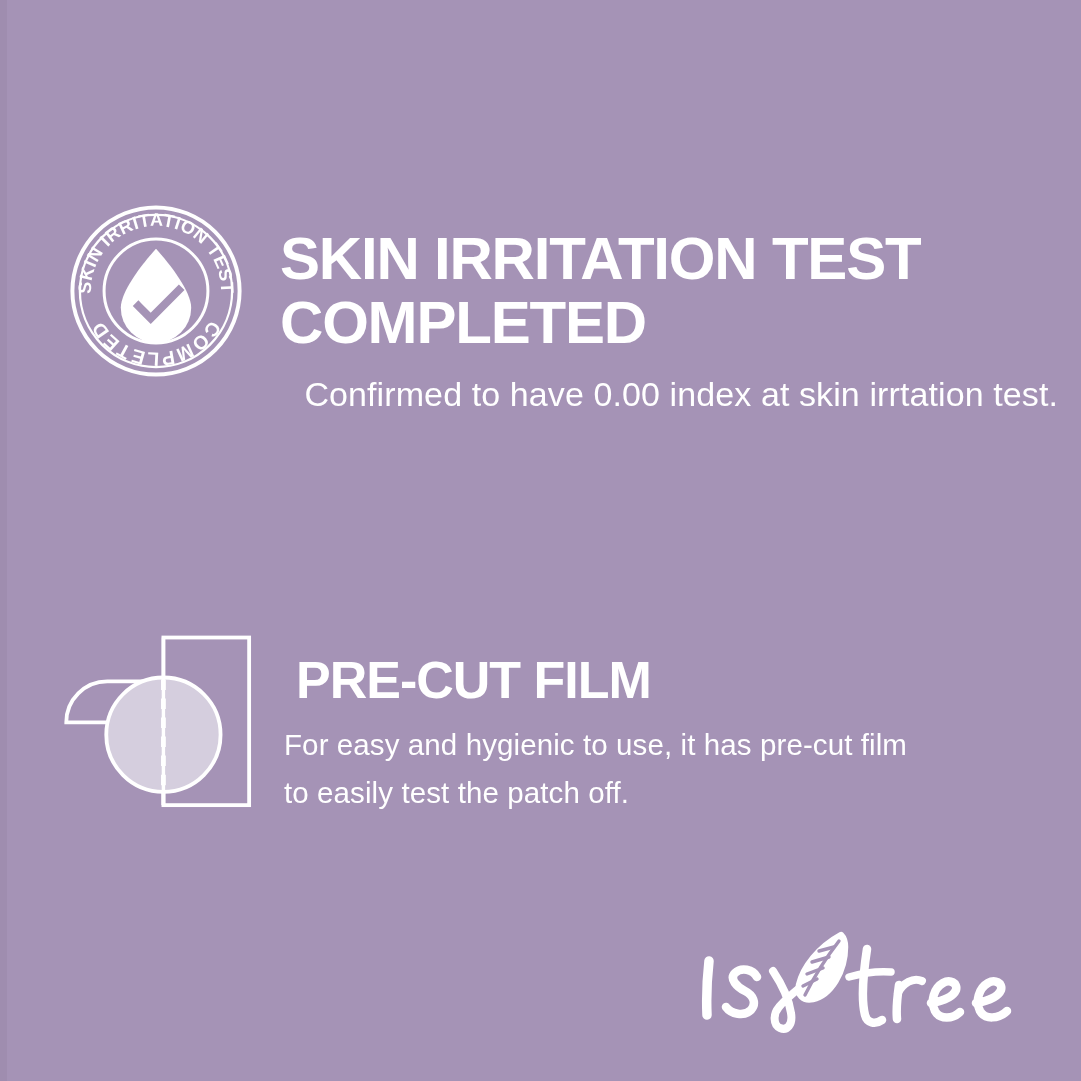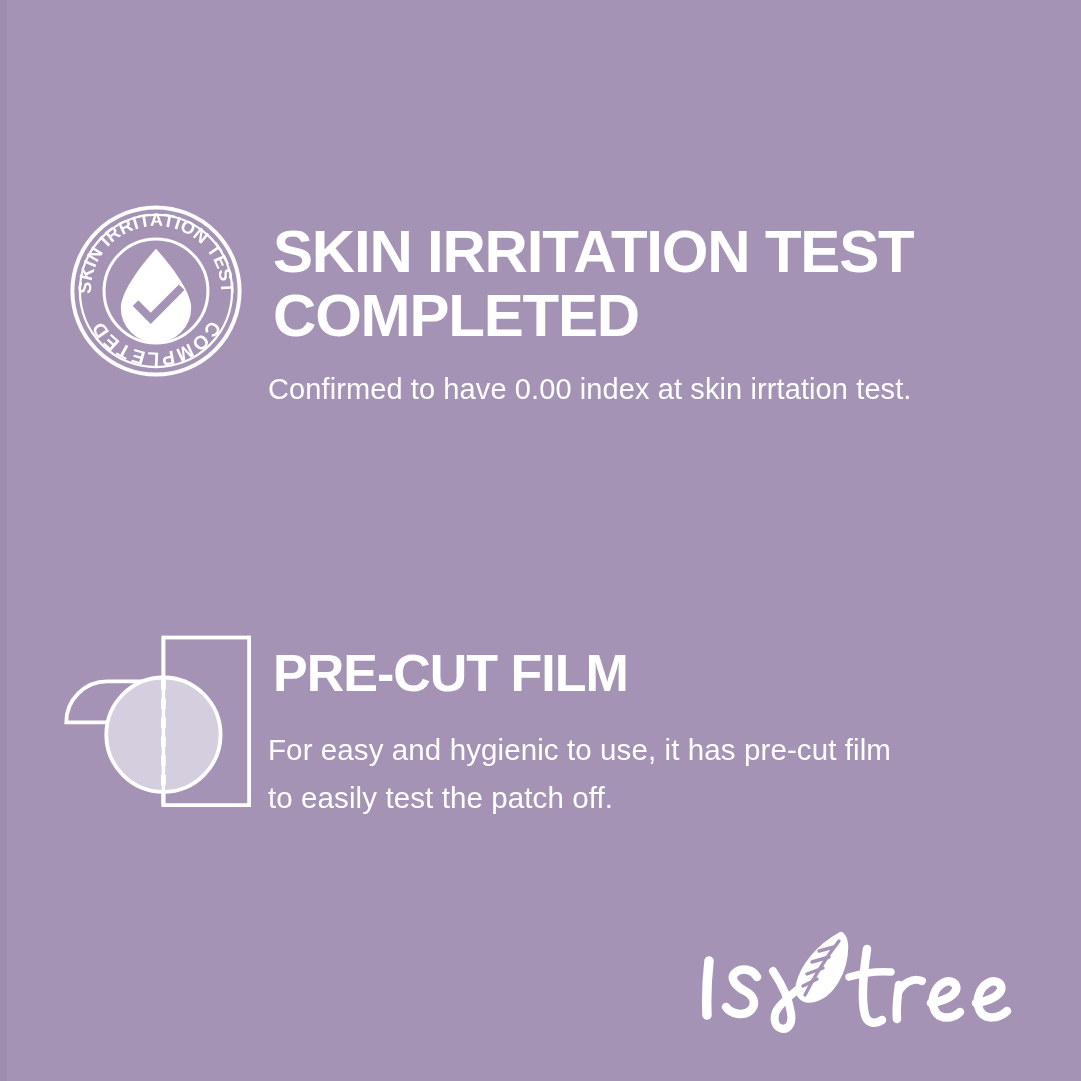--- a/index.html
+++ b/index.html
@@ -43,21 +43,21 @@
     position: relative;
   }
   .feature-text {
     flex: 1 1 auto;
   }
   .feature-title {
     color: #FFFFFF;
     font-weight: 800;
     letter-spacing: -0.5px;
     line-height: 1.02;
-    margin: 5px;
+    margin: 12px;
     text-transform: uppercase;
   }
   .feature-desc {
     color: #FFFFFF;
     font-weight: 400;
     margin: 0;
   }
 
   
   #block-irritation {
@@ -72,48 +72,50 @@
   #block-irritation .feature-text {
     padding-left: 24px;
     padding-top: 12px;
   }
   #block-irritation .feature-title {
     font-size: 60px;
     letter-spacing: -1.2px;
     line-height: 1.06;
   }
   #block-irritation .feature-desc {
-    font-size: 29px;
+    font-size: 34px;
     line-height: 1.3;
-    margin-top: 24px;
+    margin-top: 18px;
     letter-spacing: 0.1px;
+    text-align: right;
   }
 
   
   #block-precut {
     left: 52px;
     top: 628px;
     width: 1000px;
+    gap: 16px;
   }
   #block-precut .feature-icon {
     width: 200px;
     height: 186px;
   }
   #block-precut .feature-text {
     padding-left: 16px;
     padding-top: 14px;
   }
   #block-precut .feature-title {
     font-size: 52px;
     letter-spacing: -1px;
   }
   #block-precut .feature-desc {
     font-size: 29.5px;
     line-height: 1.62;
-    margin-top: 26px;
+    margin-top: 14px;
     letter-spacing: 0.1px;
   }
 
   
   #brand-logo {
     position: absolute;
     right: 56px;
     bottom: 44px;
     width: 330px;
     height: 110px;

